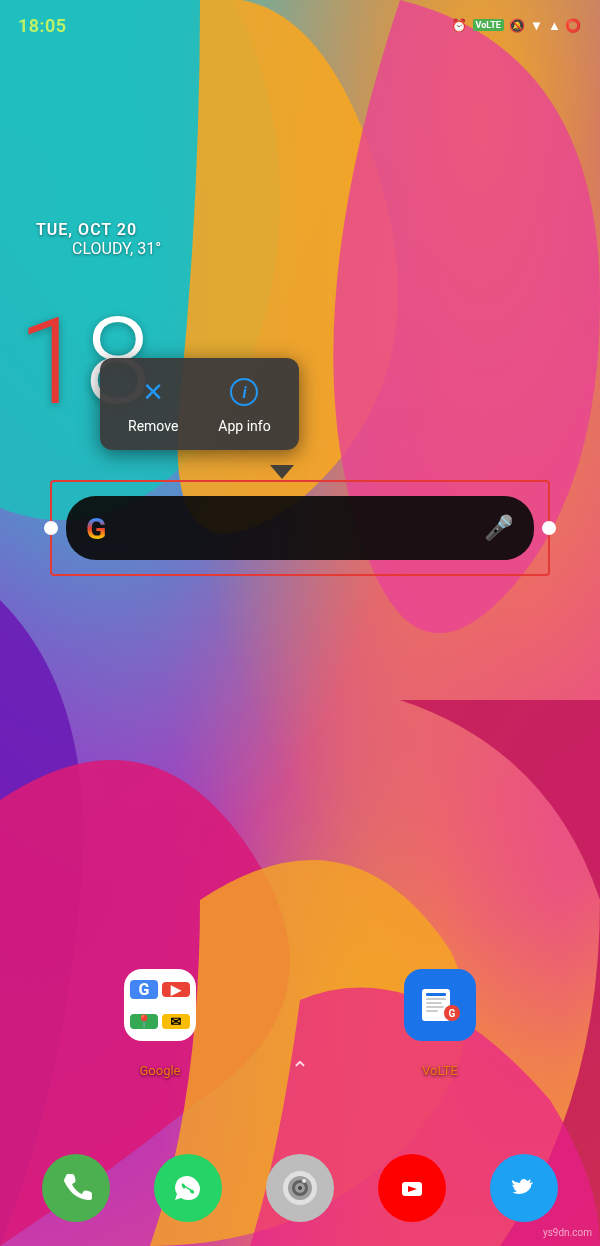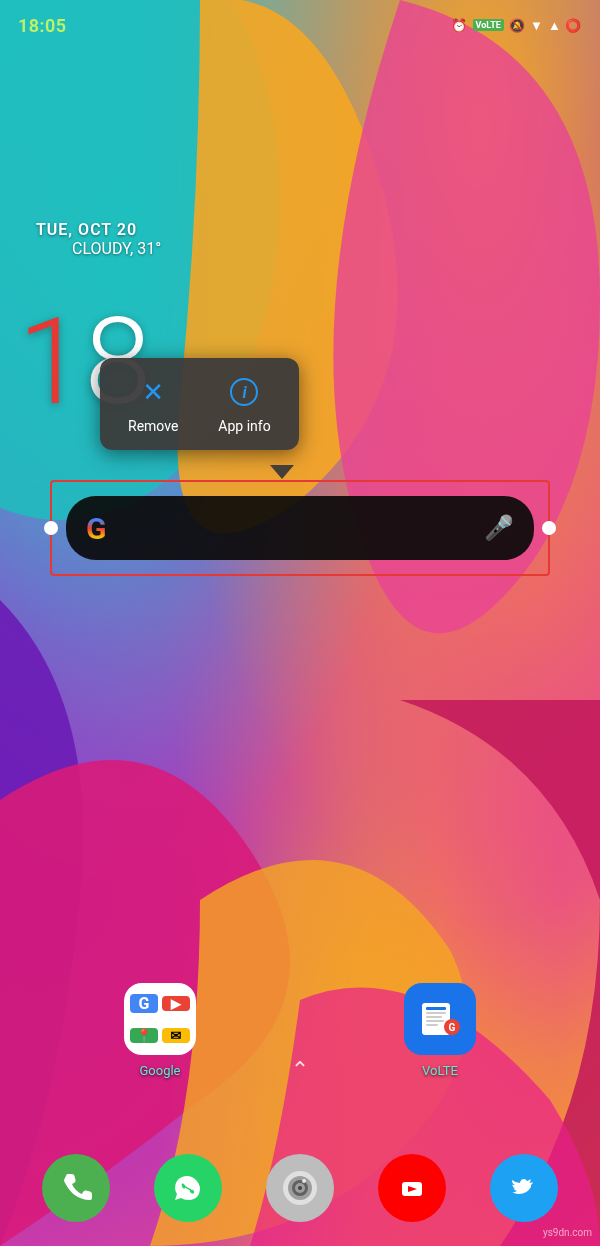--- a/index.html
+++ b/index.html
@@ -255,25 +255,26 @@
       height: 72px;
       border-radius: 18px;
       display: flex;
       align-items: center;
       justify-content: center;
       font-size: 36px;
       overflow: hidden;
       position: relative;
     }
     .app-label {
-      color: #5eead4;
+      color: #f97316;
       font-size: 13px;
       font-weight: 400;
       text-shadow: 0 1px 3px rgba(0,0,0,0.8);
       text-align: center;
+      margin-top: 14px;
     }
 
     
     .google-app-icon {
       background: white;
       display: grid;
       grid-template-columns: 1fr 1fr;
       grid-template-rows: 1fr 1fr;
       padding: 6px;
       gap: 4px;

